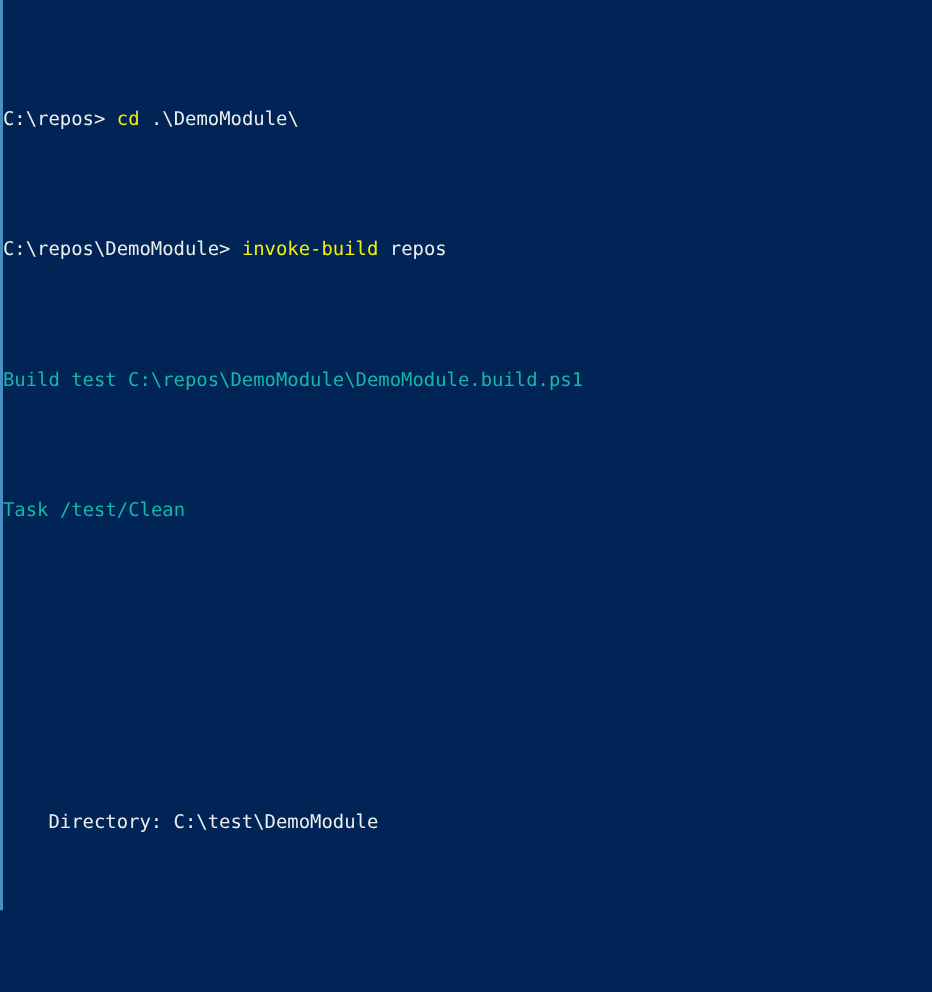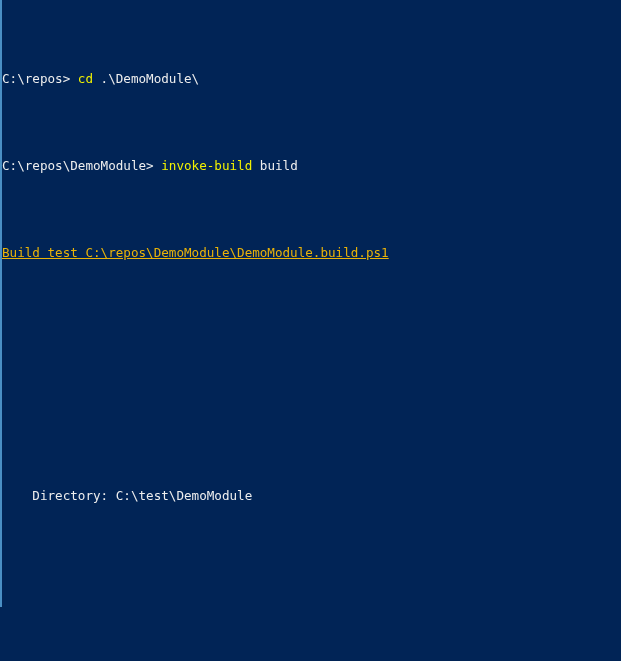--- a/index.html
+++ b/index.html
@@ -42,41 +42,42 @@
     white-space: pre;
     height: 17.35px;
     min-height: 17.35px;
     letter-spacing: 0px;
   }
   .blank { }
 
   
   .c-white  { color: #eeeeee; }
   .c-yellow { color: #f2f200; }
-  .c-cyan   { color: #eab308; text-decoration: underline; }
+  .c-cyan   { color: #14b8a6; }
 </style>
 </head>
 <body>
 
 <div id="console">
 
   <div id="left-edge"></div>
 
   <div id="buffer">
 
     
     <div class="line"><span class="c-white">C:\repos&gt;</span><span class="c-white"> </span><span class="c-yellow">cd</span><span class="c-white"> </span><span class="c-white">.\DemoModule\</span></div>
 
     
-    <div class="line"><span class="c-white">C:\repos\DemoModule&gt;</span><span class="c-white"> </span><span class="c-yellow">invoke-build</span><span class="c-white"> </span><span class="c-white">build</span></div>
+    <div class="line"><span class="c-white">C:\repos\DemoModule&gt;</span><span class="c-white"> </span><span class="c-yellow">invoke-build</span><span class="c-white"> </span><span class="c-white">repos</span></div>
 
     
     <div class="line c-cyan">Build test C:\repos\DemoModule\DemoModule.build.ps1</div>
 
     
+    <div class="line c-cyan"><span>Task</span><span> </span><span>/test/Clean</span></div>
 
     <div class="line blank"> </div>
     <div class="line blank"> </div>
 
     
     <div class="line c-white">    Directory: C:\test\DemoModule</div>
 
     <div class="line blank"> </div>
     <div class="line blank"> </div>
 

